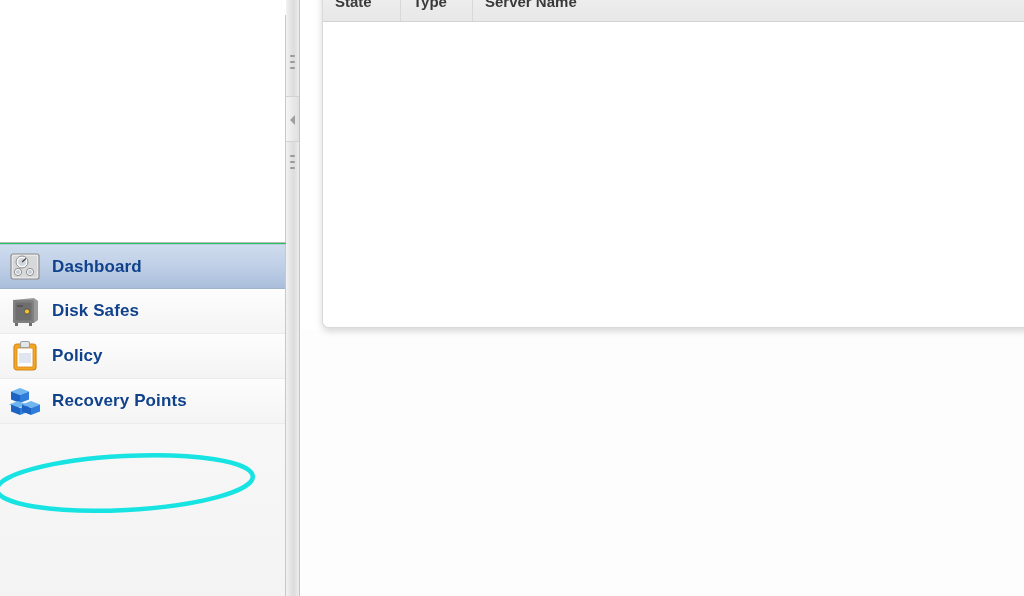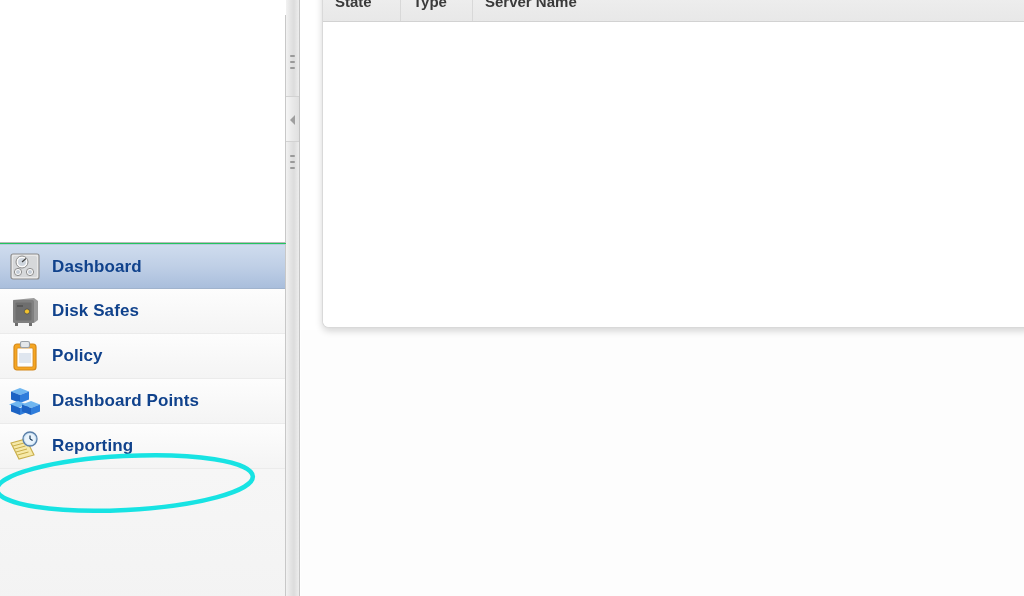--- a/index.html
+++ b/index.html
@@ -286,40 +286,24 @@
               <path d="M1 20.5 L10 24 L10 31 L1 27.5 Z" fill="#1c63c4" transform="translate(2,0)"></path>
               <path d="M19 20.5 L19 27.5 L10 31 L10 24 Z" fill="#2f7ddb" transform="translate(2,0)"></path>
             </g>
             <g>
               <path d="M23 17 L32 20.5 L23 24 L14 20.5 Z" fill="#6fb6f0"></path>
               <path d="M14 20.5 L23 24 L23 31 L14 27.5 Z" fill="#1c63c4"></path>
               <path d="M32 20.5 L32 27.5 L23 31 L23 24 Z" fill="#2f7ddb"></path>
             </g>
           </svg>
         </span>
-        <span class="nav-label">Dashboard Points</span>
-      </div>
-
-
-      <div class="nav-item">
-        <span class="nav-icon">
-          <svg viewBox="0 0 34 34">
-            <path d="M3 14 L18 10 L26 26 L11 30 Z" fill="#f6e9a8" stroke="#c9ae4a" stroke-width="1.1"></path>
-            <path d="M5 17 L16 14" stroke="#c9ae4a" stroke-width="1"></path>
-            <path d="M6.5 20 L17.5 17" stroke="#c9ae4a" stroke-width="1"></path>
-            <path d="M8 23 L19 20" stroke="#c9ae4a" stroke-width="1"></path>
-            <path d="M9.5 26 L20.5 23" stroke="#c9ae4a" stroke-width="1"></path>
-            <circle cx="22" cy="10" r="7" fill="#cfe4f5" stroke="#5a7fa8" stroke-width="1.3"></circle>
-            <circle cx="22" cy="10" r="5.2" fill="#eaf4fc"></circle>
-            <line x1="22" y1="10" x2="22" y2="6.5" stroke="#1c3c5c" stroke-width="1.2"></line>
-            <line x1="22" y1="10" x2="24.6" y2="11.6" stroke="#1c3c5c" stroke-width="1.2"></line>
-          </svg>
-        </span>
-        <span class="nav-label">Reporting</span>
-      </div>
+        <span class="nav-label">Recovery Points</span>
+      </div>
+
+
 
     </div>
 
     <div id="nav-bottom-edge"></div>
   </div>
 
   <div id="splitter">
     <div class="grip" id="grip-top">
       <span></span>
         <span></span>

